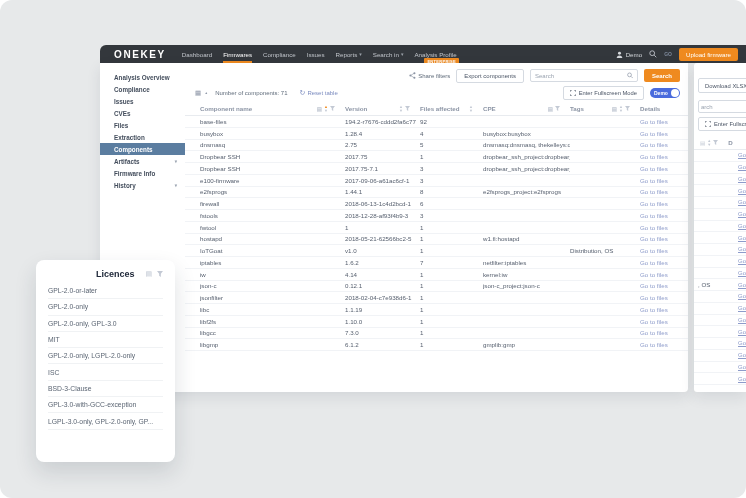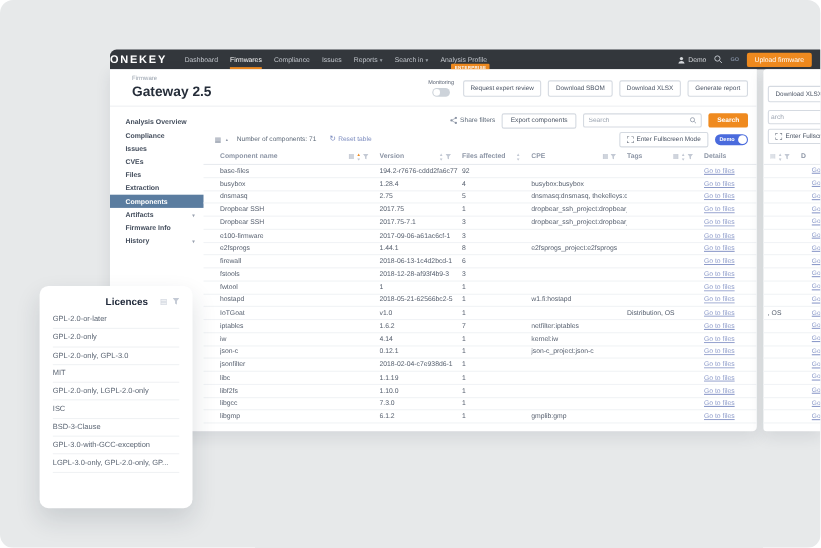--- a/index.html
+++ b/index.html
@@ -5,21 +5,21 @@
   * { box-sizing: border-box; margin: 0; padding: 0; }
   html,body { background:#ffffff; }
   body { font-family: "Liberation Sans", sans-serif; }
   #canvas { position:relative; width:746px; height:498px; background:#e7e9ea; border-radius:12px; overflow:hidden; }
 
   
   .app-card { position:absolute; left:100px; top:45px; width:646px; height:347px; }
 
   
   .navbar { position:absolute; left:0; top:0; width:646px; height:18px; background:#33373c;
-            border-radius:6px 0 0 0; display:flex; align-items:center; padding:0 8px 0 0; }
+            border-radius:6px 0 0 0; display:flex; align-items:center; padding:0 8px 0 14px; }
   .logo { color:#fff; font-size:10px; font-weight:bold; letter-spacing:1.6px; margin-right:16px; }
   .nav-item { position:relative; height:18px; display:flex; align-items:center; gap:2px;
               color:#c2c6cc; font-size:6.2px; margin-right:11px; cursor:pointer; white-space:nowrap; }
   .nav-item.active { color:#ffffff; }
   .nav-item.active::after { content:""; position:absolute; left:0; bottom:0; width:100%; height:2px; background:#ef8a1f; }
   .nav-caret { font-size:5px; color:#9aa0a8; }
   .ent-badge { position:absolute; left:10px; bottom:-2px; background:#ef8a1f; color:#fff;
                font-size:4px; font-weight:bold; padding:1px 3px; border-radius:1px; letter-spacing:.3px; }
   .nav-right { margin-left:auto; display:flex; align-items:center; gap:7px; }
   .nav-user { display:flex; align-items:center; gap:3px; color:#d5d8dc; font-size:6.2px; }
@@ -164,34 +164,20 @@
             <circle cx="3.6" cy="3.6" r="2.7" fill="none" stroke="#c2c6cc" stroke-width="1"></circle>
             <line x1="5.8" y1="5.8" x2="8.2" y2="8.2" stroke="#c2c6cc" stroke-width="1"></line>
           </svg>
         <span class="nav-go">GO</span>
         <button class="upload-btn">Upload firmware</button>
       </div>
     </nav>
 
     <div class="main-sheet">
 
-      <div class="page-header">
-        <div class="eyebrow">Firmware</div>
-        <div class="page-title">Gateway 2.5</div>
-        <div class="header-right">
-          <div class="monitoring">
-            <span class="monitoring-label">Monitoring</span>
-            <span class="toggle-off"></span>
-          </div>
-          <button class="hdr-btn">Request expert review</button>
-          <button class="hdr-btn">Download SBOM</button>
-          <button class="hdr-btn">Download XLSX</button>
-          <button class="hdr-btn">Generate report</button>
-        </div>
-      </div>
 
       <div class="content-row">
 
         <aside class="sidebar">
           <div class="side-item">
               <span>Analysis Overview</span>
             </div>
           <div class="side-item">
               <span>Compliance</span>
             </div>

